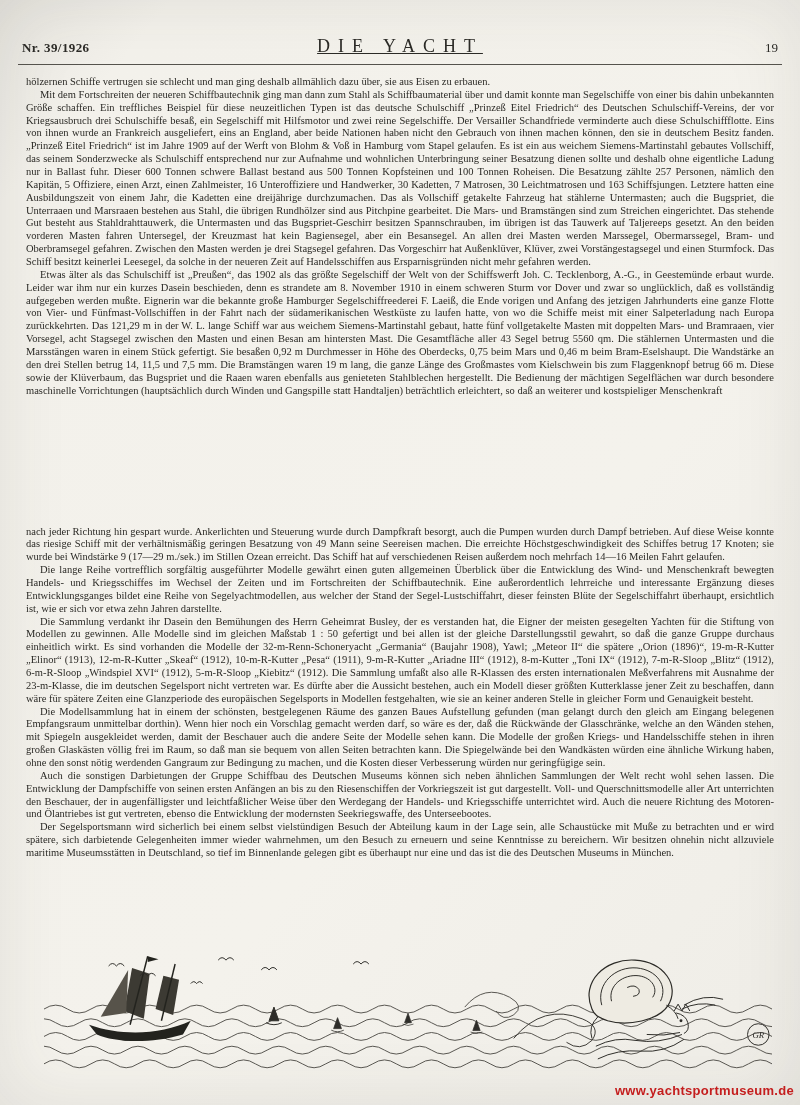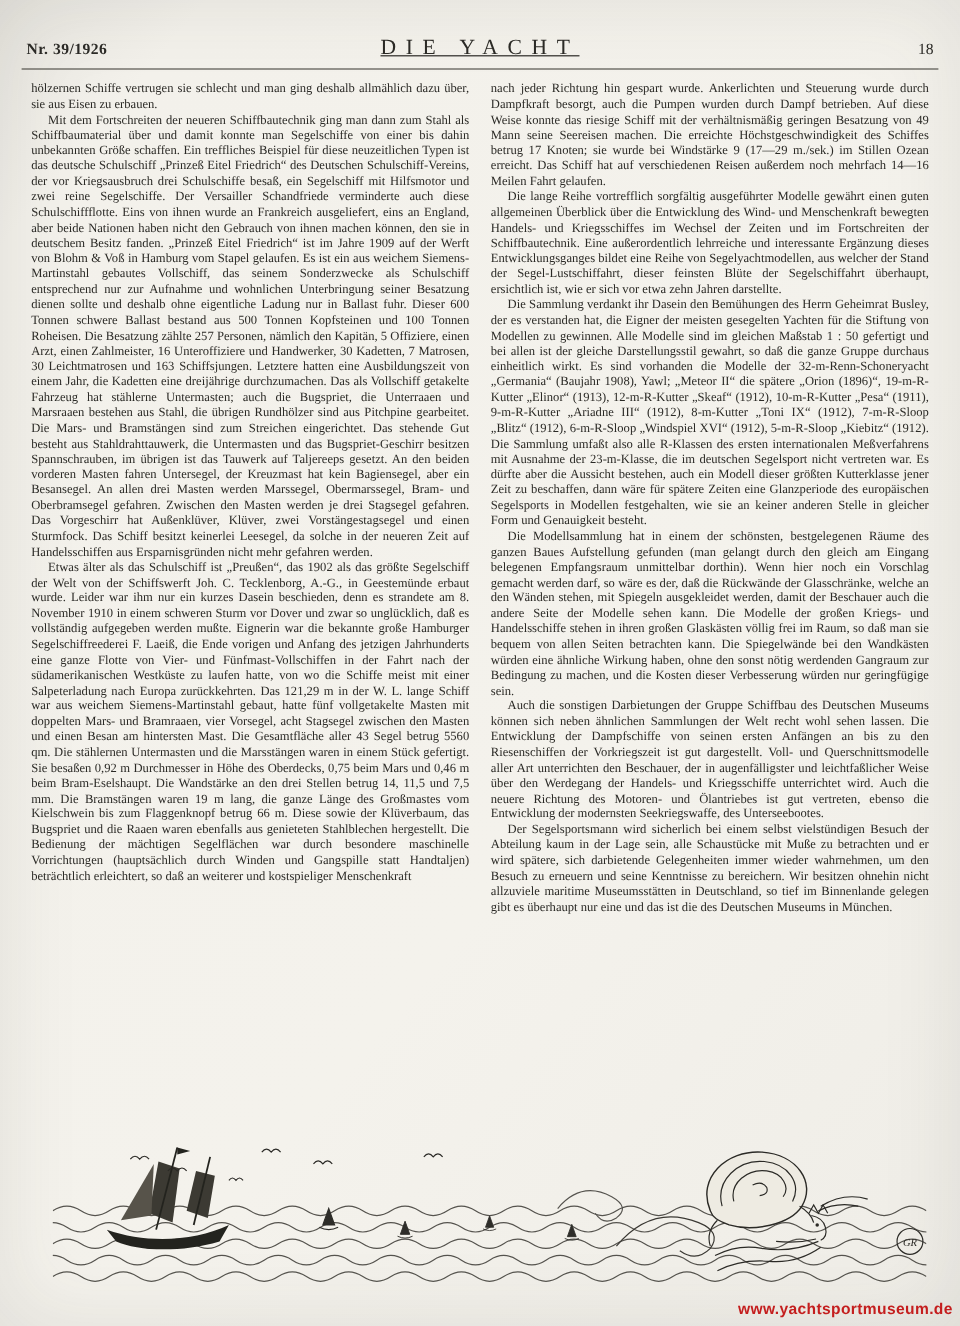--- a/index.html
+++ b/index.html
@@ -7,31 +7,30 @@
   body { background:#d8d6d0; }
   .page {
     position:relative; width:800px; height:1105px; overflow:hidden;
     background:linear-gradient(130deg,#e7e5df 0%,#f3f1eb 10%,#f4f2ec 60%,#efede7 100%);
     color:#2b2a26;
     font-family:"Liberation Serif","DejaVu Serif",serif;
     box-shadow: inset 0 0 70px rgba(60,55,45,0.10);
   }
   header.masthead {
     display:grid; grid-template-columns:1fr auto 1fr; align-items:baseline;
-    padding:15px 22px 0 22px;
-    margin-top:14px;
+    padding:36px 22px 0 22px;
   }
   .issue { font-size:13px; font-weight:bold; letter-spacing:0.4px; }
   .mag-title { font-size:18px; font-weight:500; letter-spacing:8px; text-align:center;text-decoration:underline; }
   .pageno { font-size:13px; text-align:right; }
   .rule { border:none; border-top:1px solid #55534d; margin:7px 18px 0 18px; }
   .columns {
     display:flex; gap:18px; padding:11px 26px 0 26px;
     height:892px; overflow:hidden;
-    font-size:10.5px; line-height:1.225; text-align:justify;
+    font-size:10.5px; line-height:1.225; text-align:justify;flex-direction:column;
   }
   .col { flex:1 1 0; min-width:0; hyphens:auto; overflow-wrap:break-word; }
   .col p { text-indent:14px; }
   .col p:first-child { text-indent:0; }
   figure.illustration {
     position:absolute; left:44px; right:28px; bottom:30px; height:128px;
   }
   figure.illustration svg { width:100%; height:100%; display:block; }
   .watermark {
     position:absolute; right:6px; bottom:7px;
@@ -40,21 +39,21 @@
   }
 </style>
 </head>
 <body>
 
 <div class="page">
 
   <header class="masthead">
     <span class="issue">Nr. 39/1926</span>
     <span class="mag-title">DIE YACHT</span>
-    <span class="pageno">18</span>
+    <span class="pageno">19</span>
   </header>
 
   <hr class="rule">
 
   <main class="columns">
     <div class="col">
         <p>hölzernen Schiffe vertrugen sie schlecht und man ging deshalb allmählich dazu über, sie aus Eisen zu erbauen.</p>
         <p>Mit dem Fortschreiten der neueren Schiffbautechnik ging man dann zum Stahl als Schiffbaumaterial über und damit konnte man Segelschiffe von einer bis dahin unbekannten Größe schaffen. Ein treffliches Beispiel für diese neuzeitlichen Typen ist das deutsche Schulschiff „Prinzeß Eitel Friedrich“ des Deutschen Schulschiff-Vereins, der vor Kriegsausbruch drei Schulschiffe besaß, ein Segelschiff mit Hilfsmotor und zwei reine Segelschiffe. Der Versailler Schandfriede verminderte auch diese Schulschiffflotte. Eins von ihnen wurde an Frankreich ausgeliefert, eins an England, aber beide Nationen haben nicht den Gebrauch von ihnen machen können, den sie in deutschem Besitz fanden. „Prinzeß Eitel Friedrich“ ist im Jahre 1909 auf der Werft von Blohm &amp; Voß in Hamburg vom Stapel gelaufen. Es ist ein aus weichem Siemens-Martinstahl gebautes Vollschiff, das seinem Sonderzwecke als Schulschiff entsprechend nur zur Aufnahme und wohnlichen Unterbringung seiner Besatzung dienen sollte und deshalb ohne eigentliche Ladung nur in Ballast fuhr. Dieser 600 Tonnen schwere Ballast bestand aus 500 Tonnen Kopfsteinen und 100 Tonnen Roheisen. Die Besatzung zählte 257 Personen, nämlich den Kapitän, 5 Offiziere, einen Arzt, einen Zahlmeister, 16 Unteroffiziere und Handwerker, 30 Kadetten, 7 Matrosen, 30 Leichtmatrosen und 163 Schiffsjungen. Letztere hatten eine Ausbildungszeit von einem Jahr, die Kadetten eine dreijährige durchzumachen. Das als Vollschiff getakelte Fahrzeug hat stählerne Untermasten; auch die Bugspriet, die Unterraaen und Marsraaen bestehen aus Stahl, die übrigen Rundhölzer sind aus Pitchpine gearbeitet. Die Mars- und Bramstängen sind zum Streichen eingerichtet. Das stehende Gut besteht aus Stahldrahttauwerk, die Untermasten und das Bugspriet-Geschirr besitzen Spannschrauben, im übrigen ist das Tauwerk auf Taljereeps gesetzt. An den beiden vorderen Masten fahren Untersegel, der Kreuzmast hat kein Bagiensegel, aber ein Besansegel. An allen drei Masten werden Marssegel, Obermarssegel, Bram- und Oberbramsegel gefahren. Zwischen den Masten werden je drei Stagsegel gefahren. Das Vorgeschirr hat Außenklüver, Klüver, zwei Vorstängestagsegel und einen Sturmfock. Das Schiff besitzt keinerlei Leesegel, da solche in der neueren Zeit auf Handelsschiffen aus Ersparnisgründen nicht mehr gefahren werden.</p>
         <p>Etwas älter als das Schulschiff ist „Preußen“, das 1902 als das größte Segelschiff der Welt von der Schiffswerft Joh. C. Tecklenborg, A.-G., in Geestemünde erbaut wurde. Leider war ihm nur ein kurzes Dasein beschieden, denn es strandete am 8. November 1910 in einem schweren Sturm vor Dover und zwar so unglücklich, daß es vollständig aufgegeben werden mußte. Eignerin war die bekannte große Hamburger Segelschiffreederei F. Laeiß, die Ende vorigen und Anfang des jetzigen Jahrhunderts eine ganze Flotte von Vier- und Fünfmast-Vollschiffen in der Fahrt nach der südamerikanischen Westküste zu laufen hatte, von wo die Schiffe meist mit einer Salpeterladung nach Europa zurückkehrten. Das 121,29 m in der W. L. lange Schiff war aus weichem Siemens-Martinstahl gebaut, hatte fünf vollgetakelte Masten mit doppelten Mars- und Bramraaen, vier Vorsegel, acht Stagsegel zwischen den Masten und einen Besan am hintersten Mast. Die Gesamtfläche aller 43 Segel betrug 5560 qm. Die stählernen Untermasten und die Marsstängen waren in einem Stück gefertigt. Sie besaßen 0,92 m Durchmesser in Höhe des Oberdecks, 0,75 beim Mars und 0,46 m beim Bram-Eselshaupt. Die Wandstärke an den drei Stellen betrug 14, 11,5 und 7,5 mm. Die Bramstängen waren 19 m lang, die ganze Länge des Großmastes vom Kielschwein bis zum Flaggenknopf betrug 66 m. Diese sowie der Klüverbaum, das Bugspriet und die Raaen waren ebenfalls aus genieteten Stahlblechen hergestellt. Die Bedienung der mächtigen Segelflächen war durch besondere maschinelle Vorrichtungen (hauptsächlich durch Winden und Gangspille statt Handtaljen) beträchtlich erleichtert, so daß an weiterer und kostspieliger Menschenkraft</p>
       </div>

